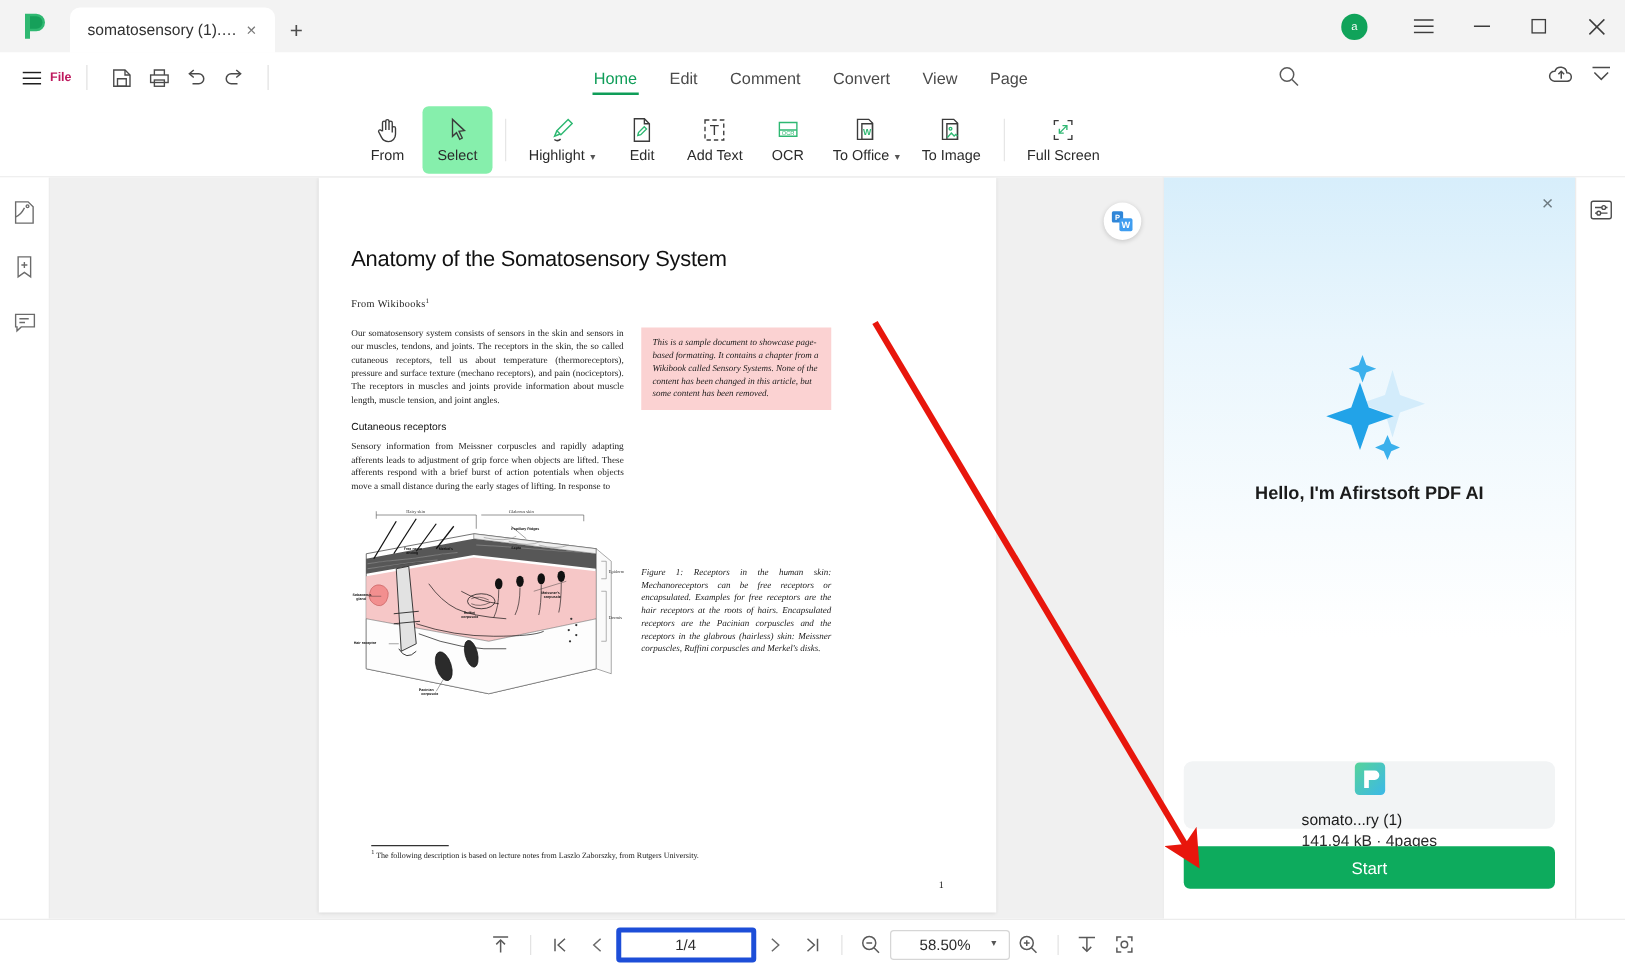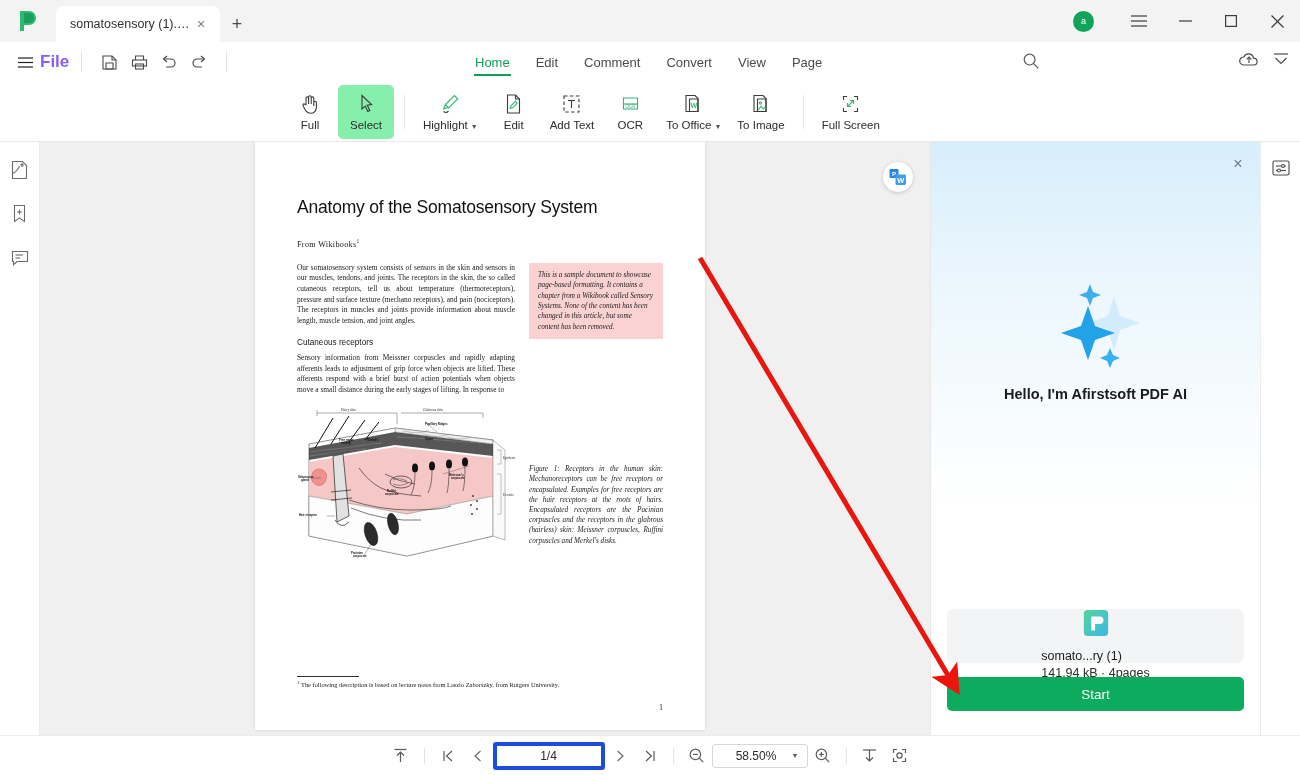--- a/index.html
+++ b/index.html
@@ -55,21 +55,21 @@
 
   
   .menurow {
     position: absolute; left: 0; top: 42px; width: 1300px; height: 40px;
     background: #fff; display: flex; align-items: center;
   }
   .file-btn {
     display: flex; align-items: center; gap: 7px;
     margin-left: 18px; cursor: pointer;
   }
-  .file-btn span { font-size: 17px; color: #8b5cf6; font-weight: bold; }
+  .file-btn span { font-size: 10px; color: #be185d; font-weight: bold; }
   .vdiv { width: 1px; height: 20px; background: #e2e2e2; margin: 0 12px; }
   .qicon {
     width: 30px; height: 30px; display: flex; align-items: center; justify-content: center;
     color: #4a4a4a; cursor: pointer;
   }
   .ribbon-tabs {
     position: absolute; left: 462px; top: 0; height: 40px;
     display: flex; align-items: center; gap: 0;
   }
   .rtab {
@@ -123,23 +123,23 @@
   }
   .rail-ic { width: 24px; height: 24px; color: #6b6b6b; cursor: pointer;
     display: flex; align-items: center; justify-content: center; }
 
   
   .viewport {
     position: absolute; left: 40px; top: 142px; width: 890px; height: 593px;
     background: #f0f0f0; overflow: hidden;
   }
   .page {
-    position: absolute; left: 215px; top: 0px; width: 450px; height: 588px;
+    position: absolute; left: 215px; top: 0px; width: 542px; height: 588px;
     background: #fff; box-shadow: 0 0 3px rgba(0,0,0,.12);
-    padding: 55px 42px 0 42px;
+    padding: 55px 42px 0 26px;
   }
   .doc-title {
     font-family: "Liberation Sans", sans-serif;
     font-size: 17.5px; color: #111; font-weight: normal; letter-spacing: -0.2px;
   }
   .from-wiki {
     margin-top: 20px; font-family: "Liberation Serif", serif;
     font-size: 8.2px; color: #222; letter-spacing: .3px;
   }
   .from-wiki sup { font-size: 5.5px; }
@@ -375,21 +375,21 @@
   </div>
 
   <div class="toolbar">
 
     <div class="tool">
       <div class="tool-ic">
         <svg width="20" height="22" viewBox="0 0 20 22" fill="none" stroke="#3b3b3b" stroke-width="1.1">
           <path d="M6 12V5.2a1.3 1.3 0 0 1 2.6 0V11M8.6 11V4a1.3 1.3 0 0 1 2.6 0v7M11.2 11V5.2a1.3 1.3 0 0 1 2.6 0V13M13.8 9.6a1.3 1.3 0 0 1 2.6 0v4.7c0 3.4-2.4 6-5.6 6-3.4 0-4.8-1.7-5.8-3.8L3 12.6c-.5-1 .4-2 1.4-1.6L6 12"></path>
         </svg>
       </div>
-      <div class="tool-label">Full</div>
+      <div class="tool-label">From</div>
     </div>
 
     <div class="tool sel">
       <div class="tool-ic">
         <svg width="19" height="22" viewBox="0 0 19 22" fill="none" stroke="#3b3b3b" stroke-width="1.1">
           <path d="M5 2.5l9.6 9-4.4.6 2.6 5.3-2 1-2.6-5.3-3.2 3z"></path>
         </svg>
       </div>
       <div class="tool-label">Select</div>
     </div>

